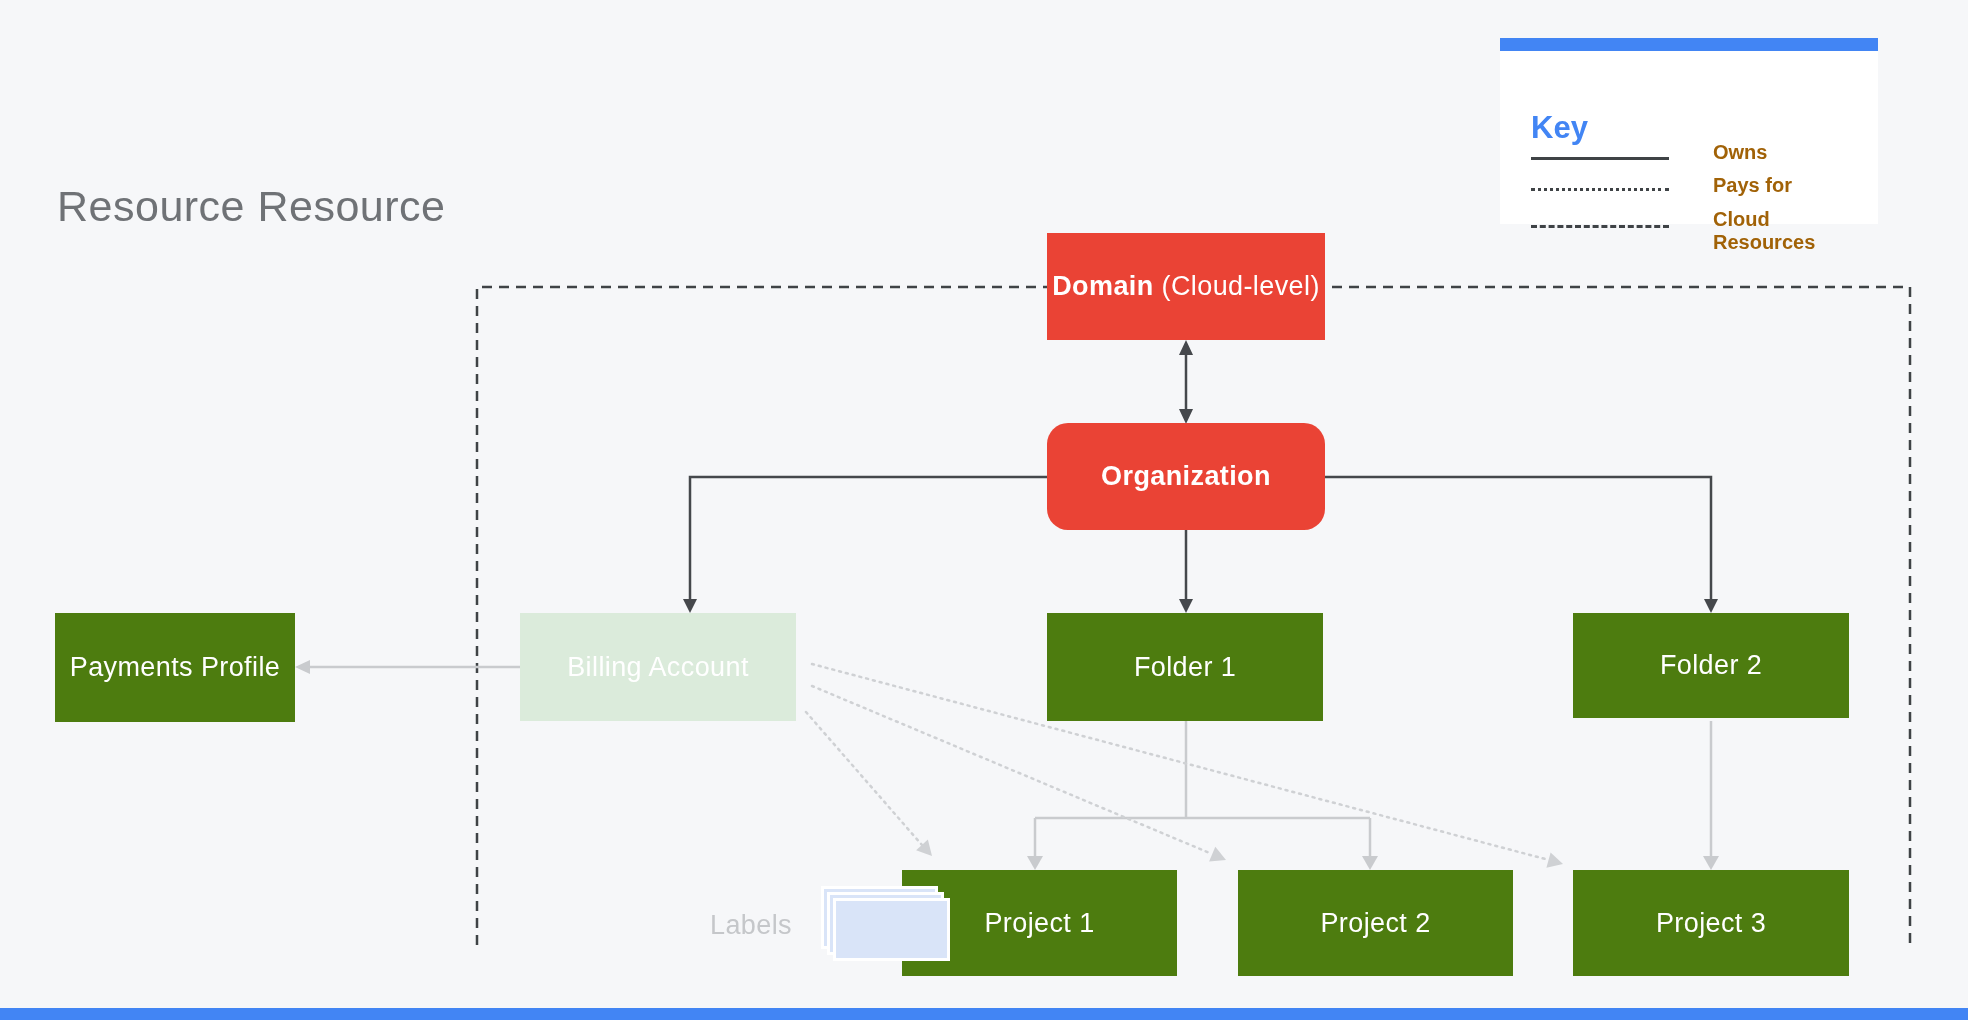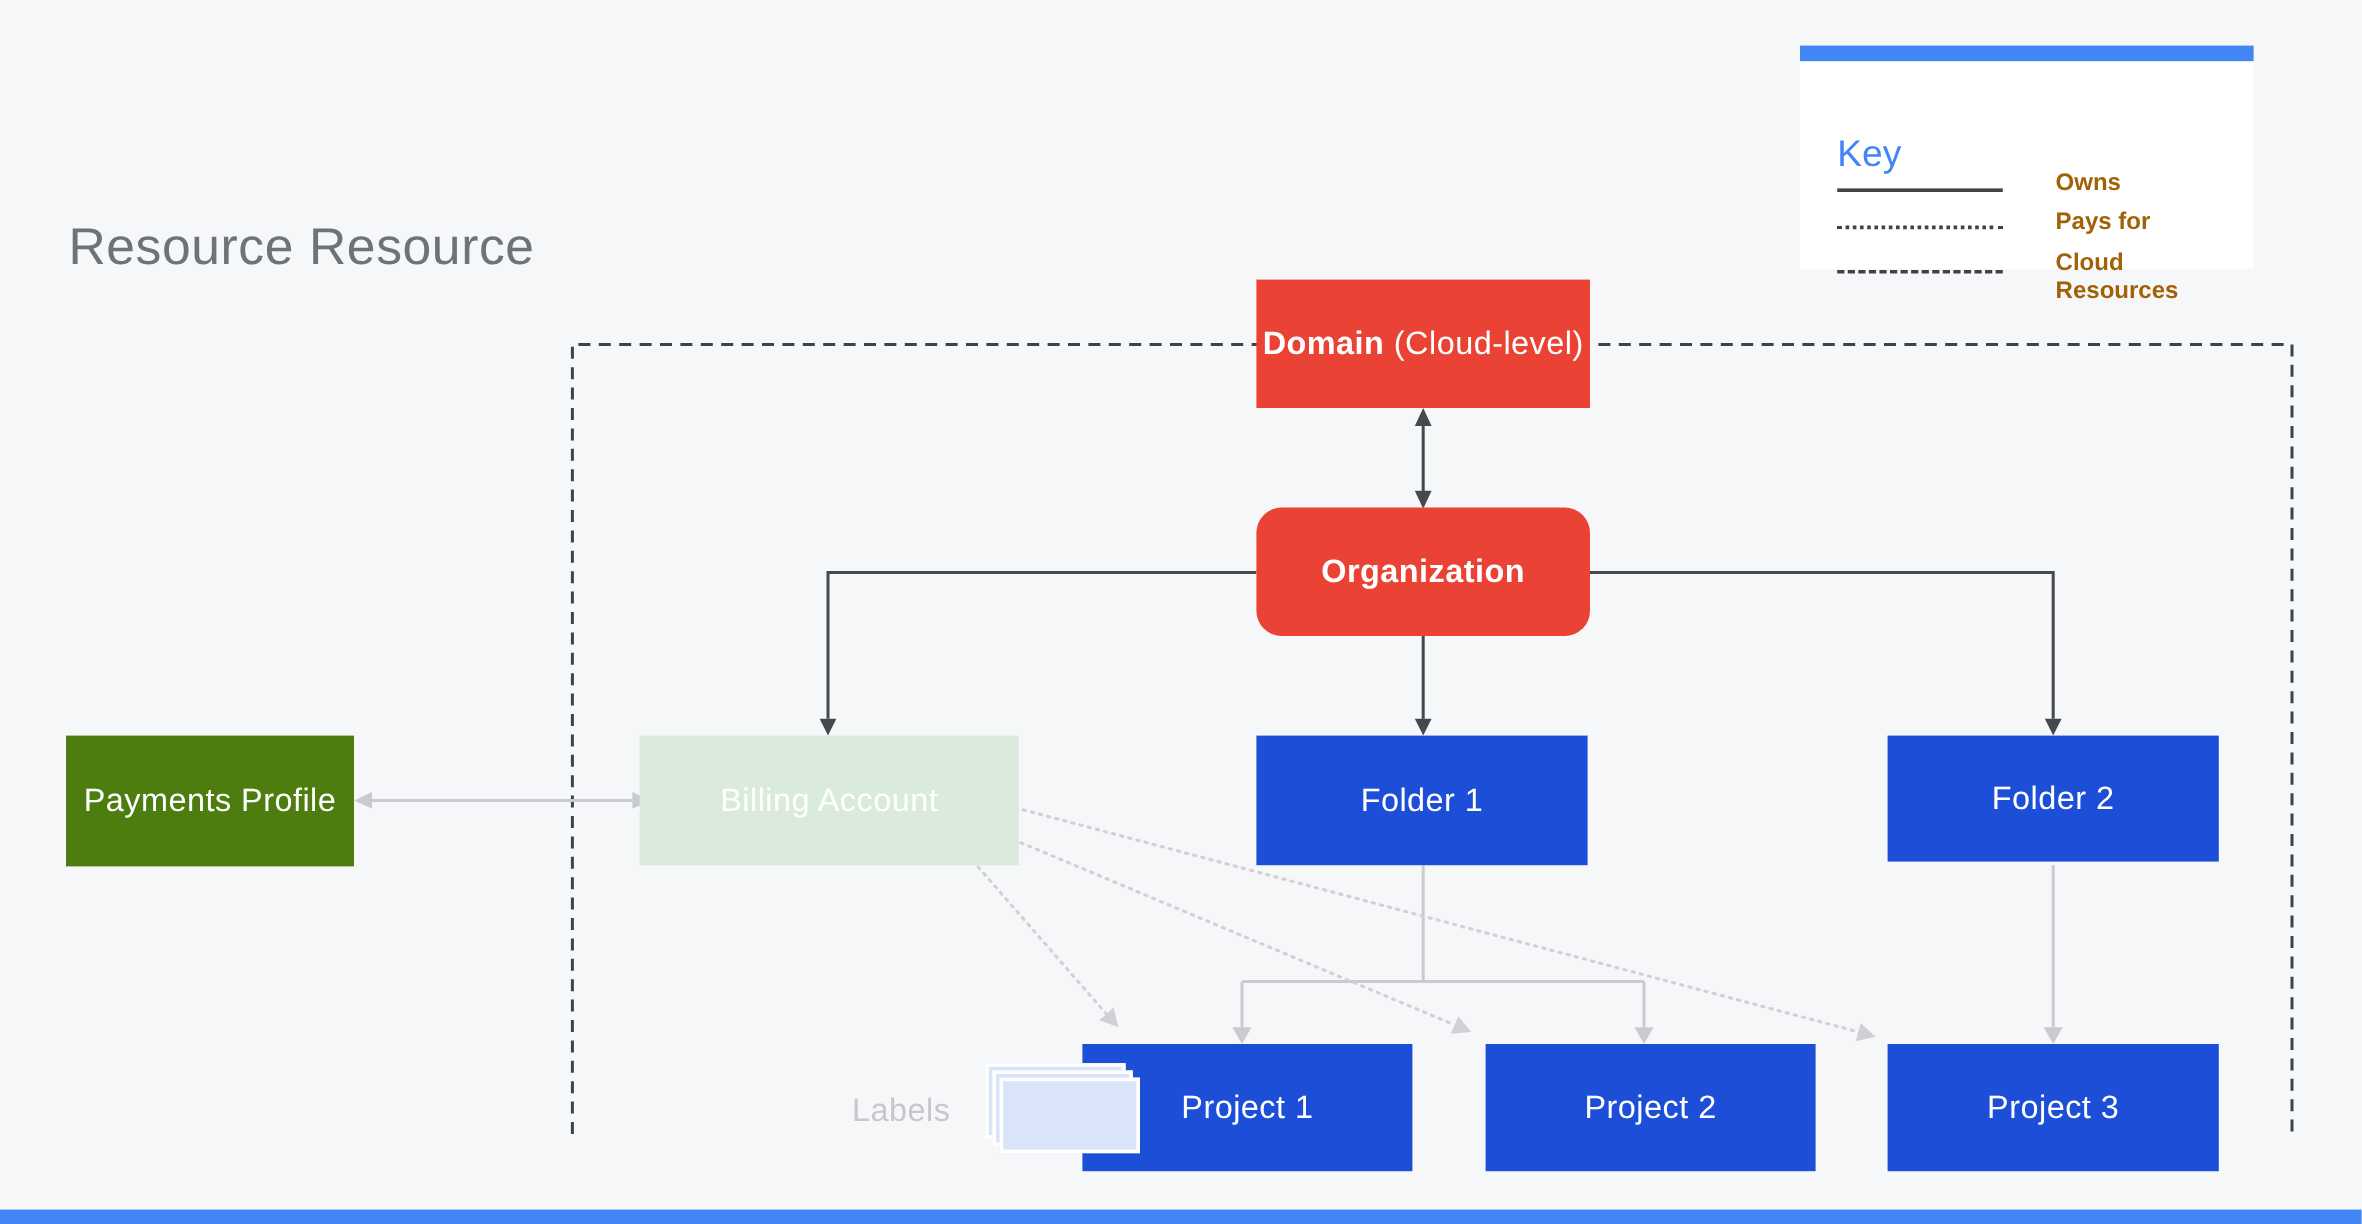--- a/index.html
+++ b/index.html
@@ -28,21 +28,21 @@
   .key-box{
     position:absolute;left:1500px;top:38px;width:378px;height:186px;
     background:#FFFFFF;z-index:3;
   }
   .key-topbar{
     position:absolute;left:0;top:0;width:100%;height:13px;
     background:#4285F4;
   }
   .key-heading{
     position:absolute;left:31px;top:72px;
-    font-size:31px;font-weight:normal;color:#4285F4;
+    font-size:31px;font-weight:bold;color:#4285F4;
   }
   .key-line{position:absolute;left:31px;width:138px;height:0;}
   .key-line.solid {top:119px;border-top:3px solid  #3F4346;}
   .key-line.dotted{top:150px;border-top:3px dotted #3F4346;}
   .key-line.dashed{top:187px;border-top:3px dashed #3F4346;}
   .key-label{
     position:absolute;left:213px;
     font-size:20px;font-weight:bold;color:#a16207;line-height:1.15;
   }
   .key-label.l1{top:103px;}
@@ -50,27 +50,27 @@
   .key-label.l3{top:170px;width:120px;}
   
   .node{
     position:absolute;z-index:2;
     display:flex;align-items:center;justify-content:center;
     font-size:27px;color:#FFFFFF;letter-spacing:0.4px;
     text-align:right;white-space:nowrap;
   }
   .node.red{background:#EA4335;}
   .node.red .bold{font-weight:bold;}
-  .node.blue {background:#1d4ed8;}
+  .node.blue {background:#4d7c0f;}
   .node.green{background:#DBEBDB;}
   .node.cream{background:#4d7c0f;}
   .domain       {left:1047px;top:233px;width:278px;height:107px;}
   .organization {left:1047px;top:423px;width:278px;height:107px;font-weight:bold;border-radius:21px;}
   .payments     {left:55px;  top:613px;width:240px;height:109px;}
-  .billing      {left:533px; top:613px;width:316px;height:108px;}
+  .billing      {left:520px; top:613px;width:276px;height:108px;}
   .folder1      {left:1047px;top:613px;width:276px;height:108px;}
   .folder2      {left:1573px;top:613px;width:276px;height:105px;}
   .project1     {left:902px; top:870px;width:275px;height:106px;}
   .project2     {left:1238px;top:870px;width:275px;height:106px;}
   .project3     {left:1573px;top:870px;width:276px;height:106px;}
   
   .labels-caption{
     position:absolute;left:642px;top:910px;width:150px;
     text-align:right;font-size:27px;color:#C5C7CA;letter-spacing:0.4px;
     z-index:2;

